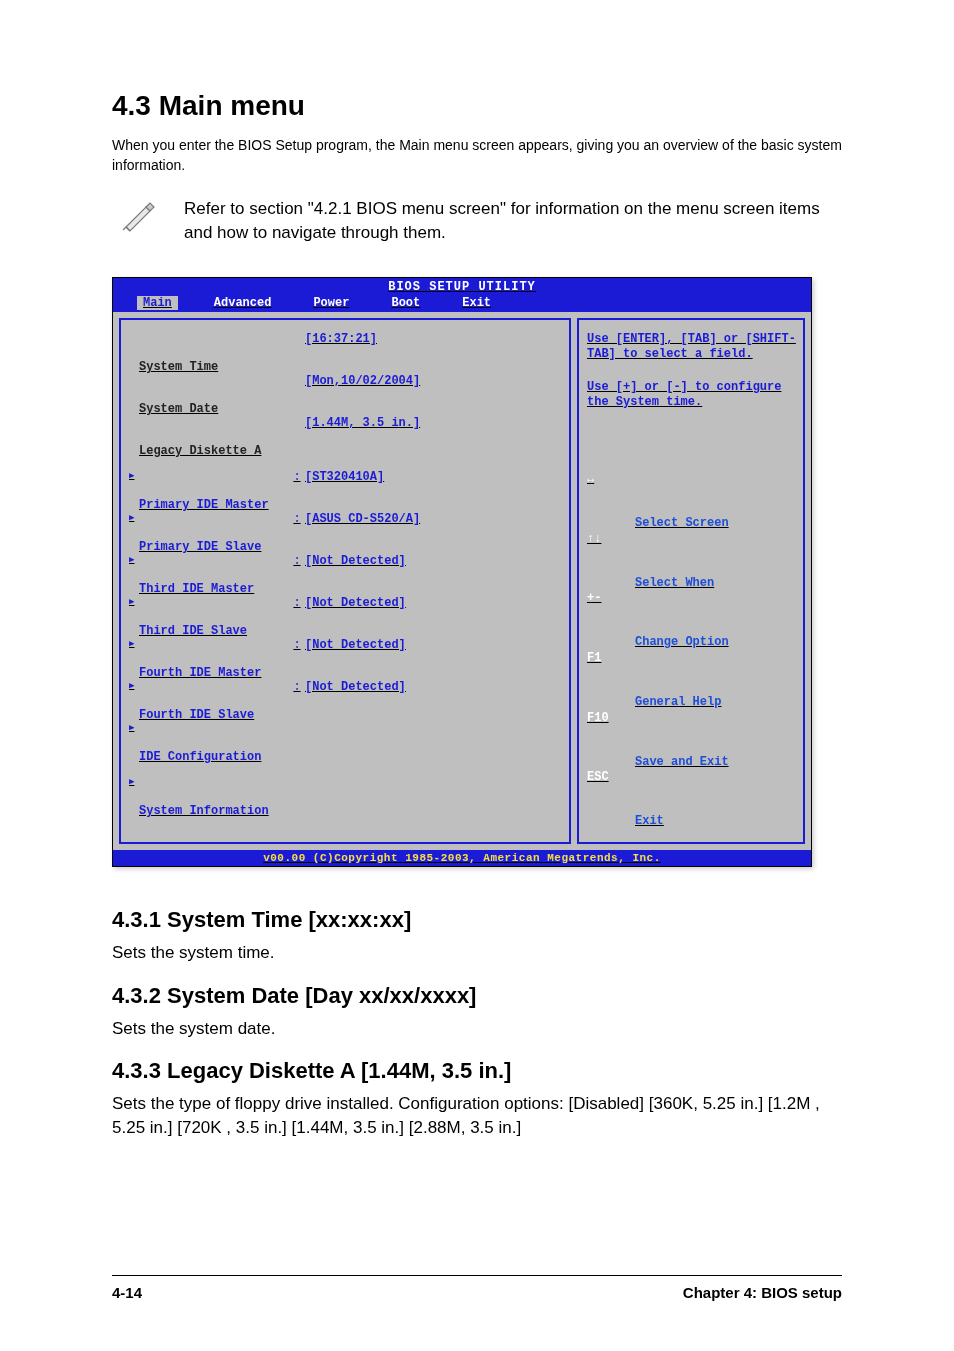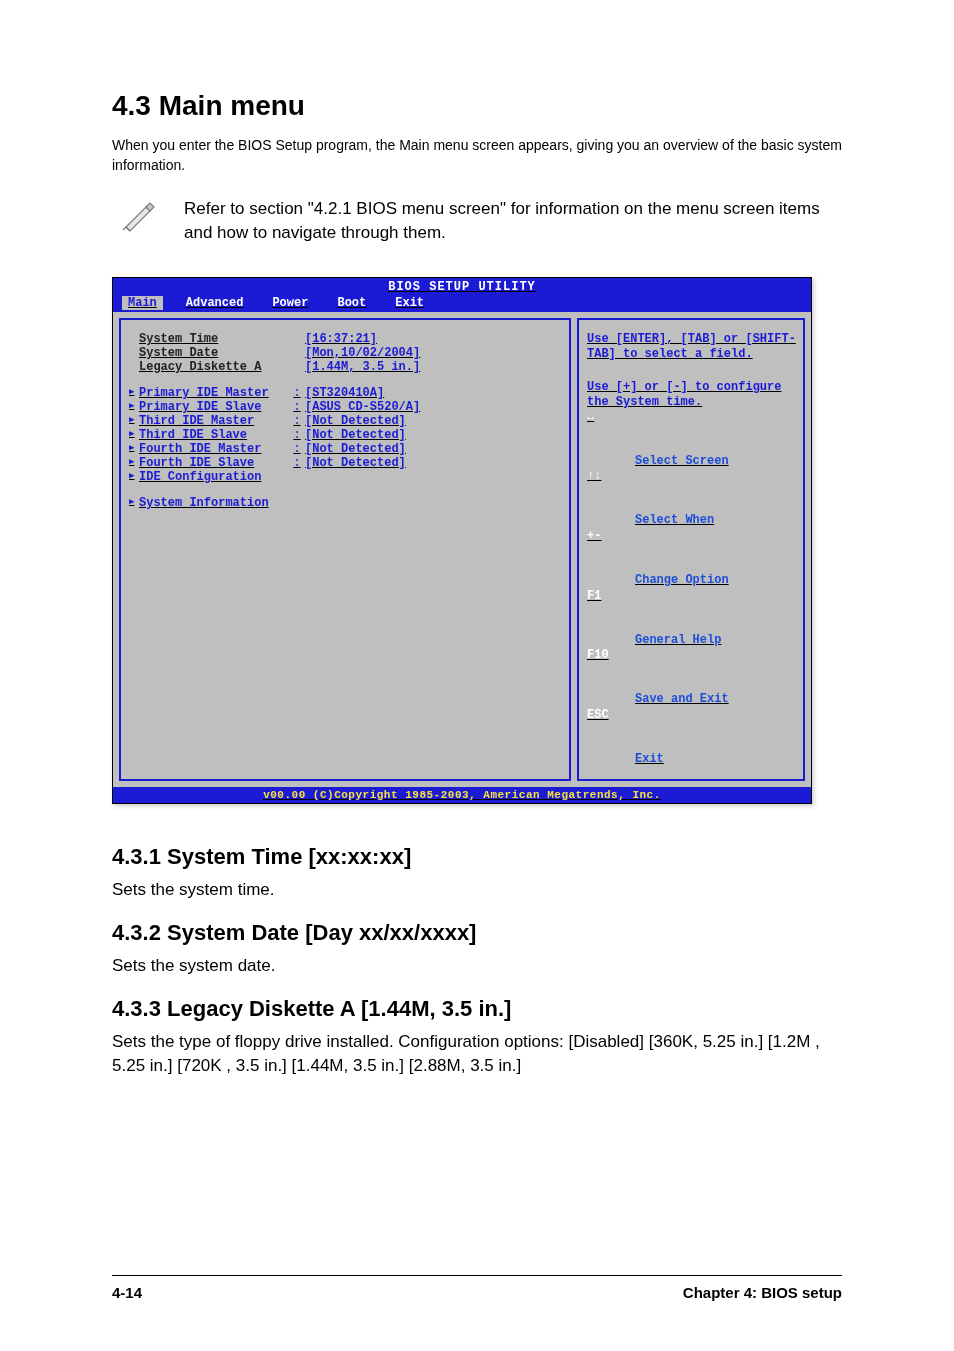--- a/index.html
+++ b/index.html
@@ -57,22 +57,22 @@
       color: #fff;
       font-weight: bold;
       text-align: center;
       padding: 2px 0;
       letter-spacing: 1px;
     }
     .bios-tabs {
       background: #1b1bd6;
       color: #fff;
       display: flex;
-      padding: 0 12px 2px 9px;
-      gap: 17px;
+      padding: 0 12px 2px 24px;
+      gap: 30px;
       font-weight: bold;
     }
     .bios-tab { padding: 0 6px; }
     .bios-tab.active {
       background: #bfbfbf;
       color: #1b1bd6;
     }
     .bios-body {
       display: flex;
       padding: 0;
@@ -89,21 +89,21 @@
       flex: 1;
       border: 2px solid #1b1bd6;
       margin: 6px 6px 6px 0;
       padding: 12px 0 12px 8px;
       background: #bfbfbf;
       display: flex;
       flex-direction: column;
       justify-content: space-between;
     }
     .bios-row { display: flex; white-space: nowrap; }
-    .bios-label { font-weight: bold; width: 150px; }
+    .bios-label { font-weight: bold; width: 150px; margin-top: 28px; }
     .bios-sep { width: 16px; text-align: center; }
     .bios-val { font-weight: bold; }
     .bios-arrow { color: #1b1bd6; margin-right: 2px; display:inline-block; width:8px; font-size:9px;}
     .bios-row.black .bios-label { color: #222; }
     .bios-right-top { color: #1b1bd6; font-weight: bold; line-height: 1.25; }
     .bios-right-keys { color: #fff; font-weight: bold; line-height: 1.3; }
     .bios-key { display: flex; gap: 12px; }
     .bios-key .col-k { width: 36px; color: #fff; }
     .bios-key .col-d { color: #1d4ed8; margin-top: 44px; }
     .bios-footer {

